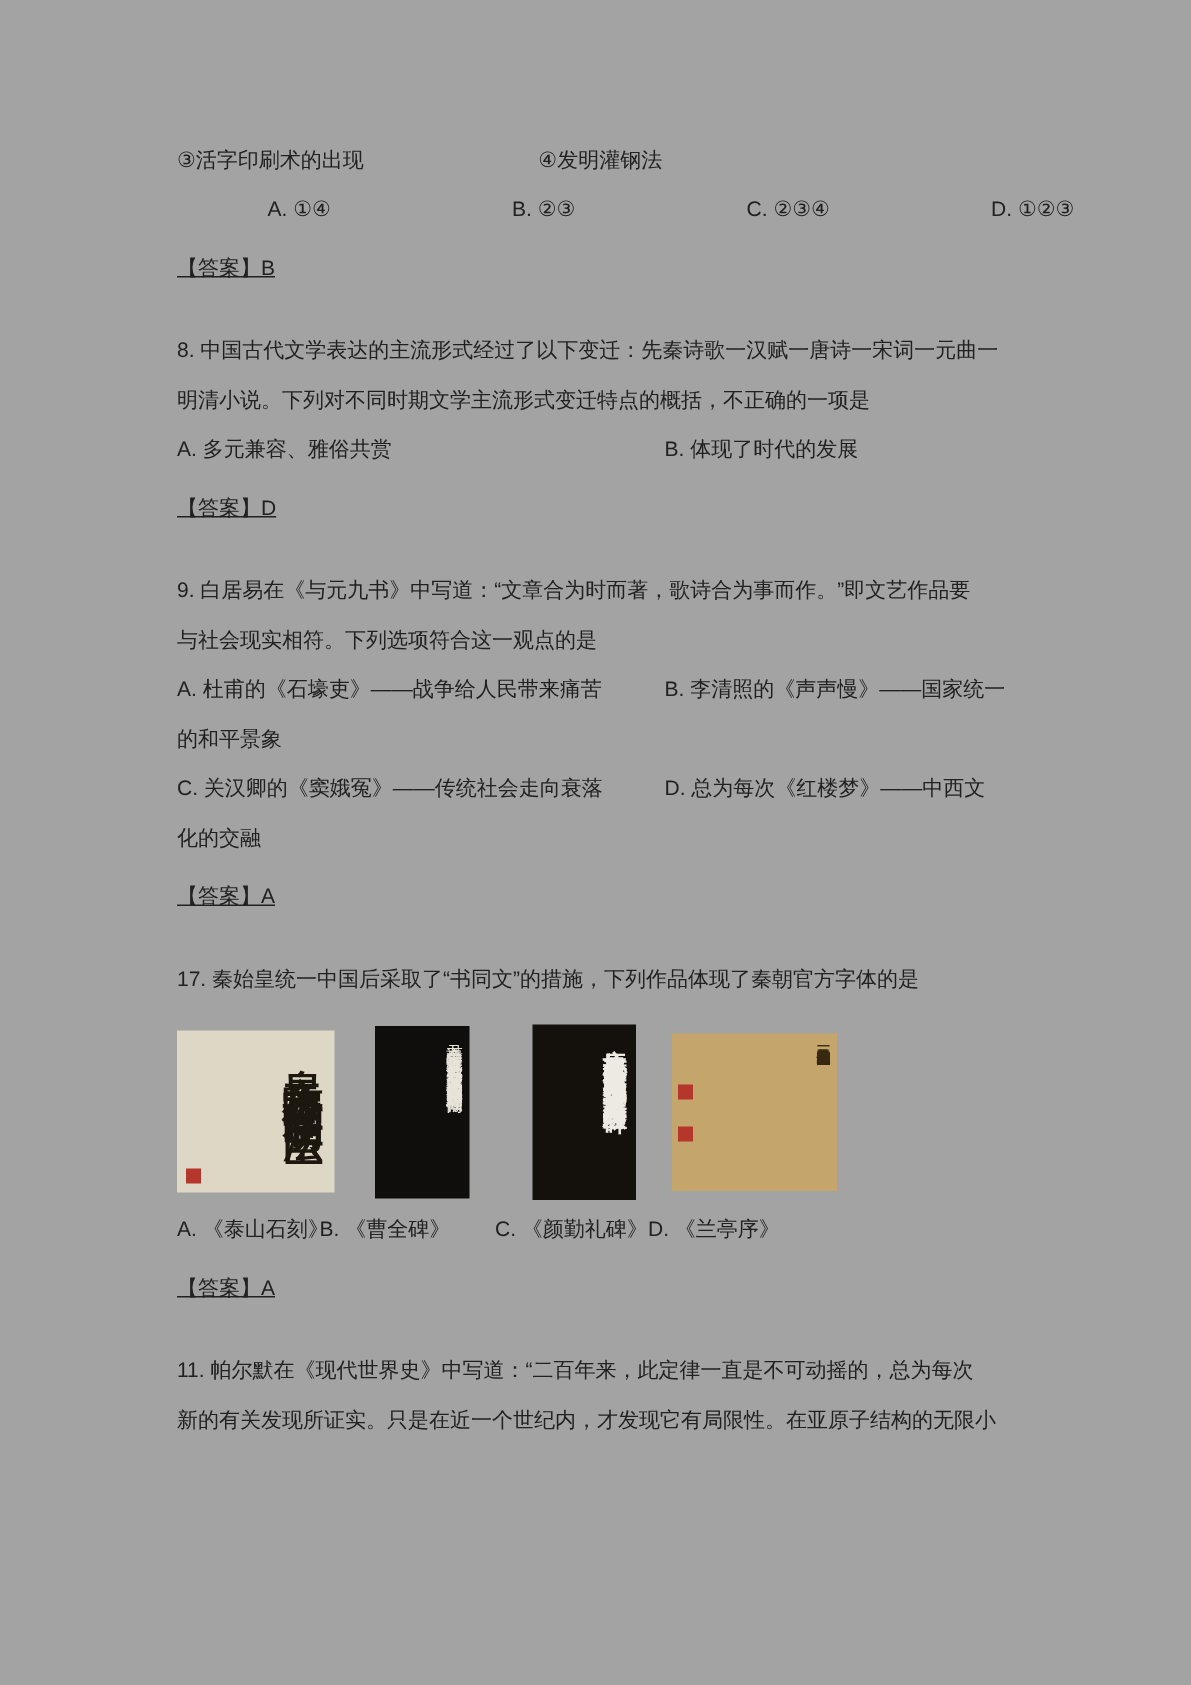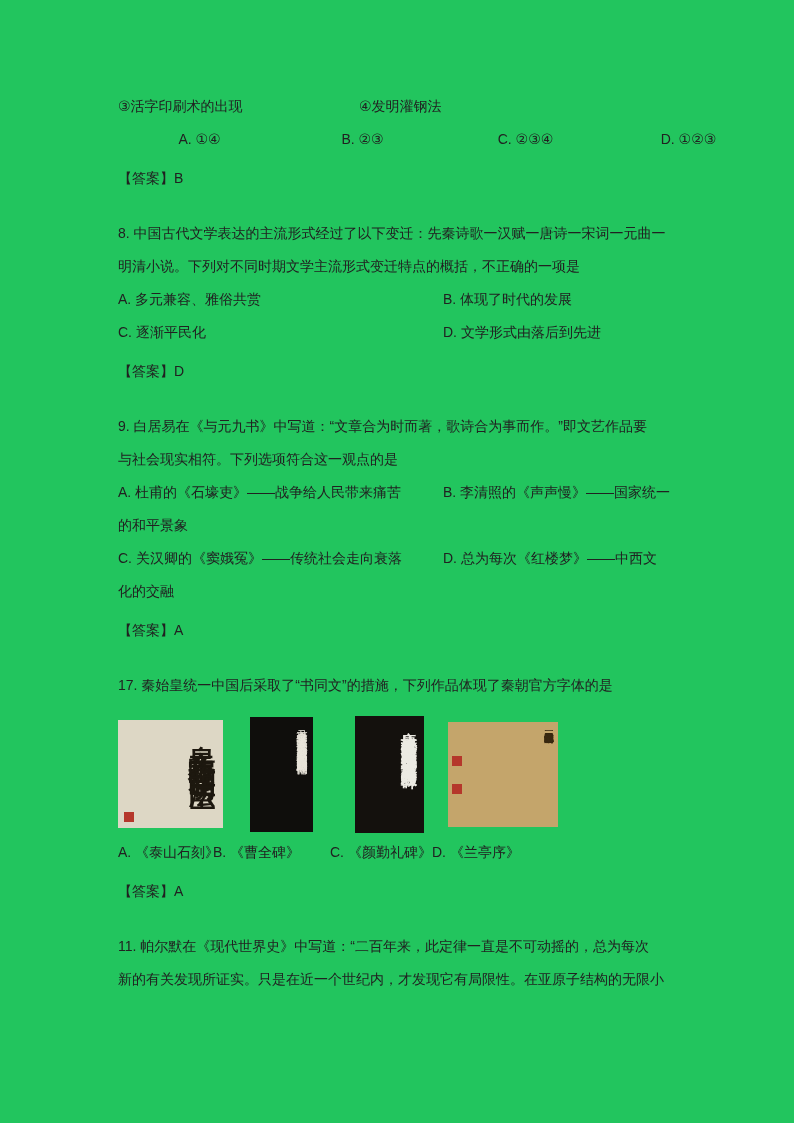--- a/index.html
+++ b/index.html
@@ -2,34 +2,34 @@
 <html><head>
 <meta charset="utf-8">
 <style>
   html, body { margin: 0; padding: 0; }
   body {
     width: 794px; height: 1123px;
     background: #ffffff;
     font-family: "Liberation Sans", "DejaVu Sans", sans-serif;
     color: #212121;
   }
-  .page { position: relative; width: 794px; height: 1123px; overflow: hidden; background: #22c55e; }
+  .page { position: relative; width: 794px; height: 1123px; overflow: hidden; background: #a3a3a3; }
   .content { padding: 90px 118px 0 118px; }
 
   .line { font-size: 14px; line-height: 33px; white-space: nowrap; }
 
   .pair-items .item-left { display: inline-block; width: 237px; }
 
   .opts4 { display: flex; text-align: center; }
   .opts4 > span { flex: 0 0 auto; width: 163px; }
 
   .pair { display: flex; align-items: flex-end; }
   .pair > .pair-left { flex: 0 0 auto; width: 325px; }
 
-  .answer { margin-top: 6px; margin-bottom: 22px; }
+  .answer { margin-top: 6px; margin-bottom: 22px; text-decoration: underline; }
 
   
   .art-row { display: flex; align-items: center; margin-top: 12px; height: 120px; }
   .art { position: relative; overflow: hidden; flex: 0 0 auto; }
   .art .glyphs {
     writing-mode: vertical-rl;
     width: 100%; height: 100%;
     box-sizing: border-box;
     padding: 4px;
   }
@@ -72,24 +72,20 @@
       </div>
       <div class="line answer">【答案】B</div>
     </section>
 
     <section>
       <div class="line">8. 中国古代文学表达的主流形式经过了以下变迁：先秦诗歌一汉赋一唐诗一宋词一元曲一</div>
       <div class="line">明清小说。下列对不同时期文学主流形式变迁特点的概括，不正确的一项是</div>
       <div class="line pair">
         <span class="pair-left">A. 多元兼容、雅俗共赏</span>
         <span>B. 体现了时代的发展</span>
-      </div>
-      <div class="line pair">
-        <span class="pair-left">C. 逐渐平民化</span>
-        <span>D. 文学形式由落后到先进</span>
       </div>
       <div class="line answer">【答案】D</div>
     </section>
 
     <section>
       <div class="line">9. 白居易在《与元九书》中写道：“文章合为时而著，歌诗合为事而作。”即文艺作品要</div>
       <div class="line">与社会现实相符。下列选项符合这一观点的是</div>
       <div class="line pair">
         <span class="pair-left">A. 杜甫的《石壕吏》——战争给人民带来痛苦</span>
         <span>B. 李清照的《声声慢》——国家统一</span>

